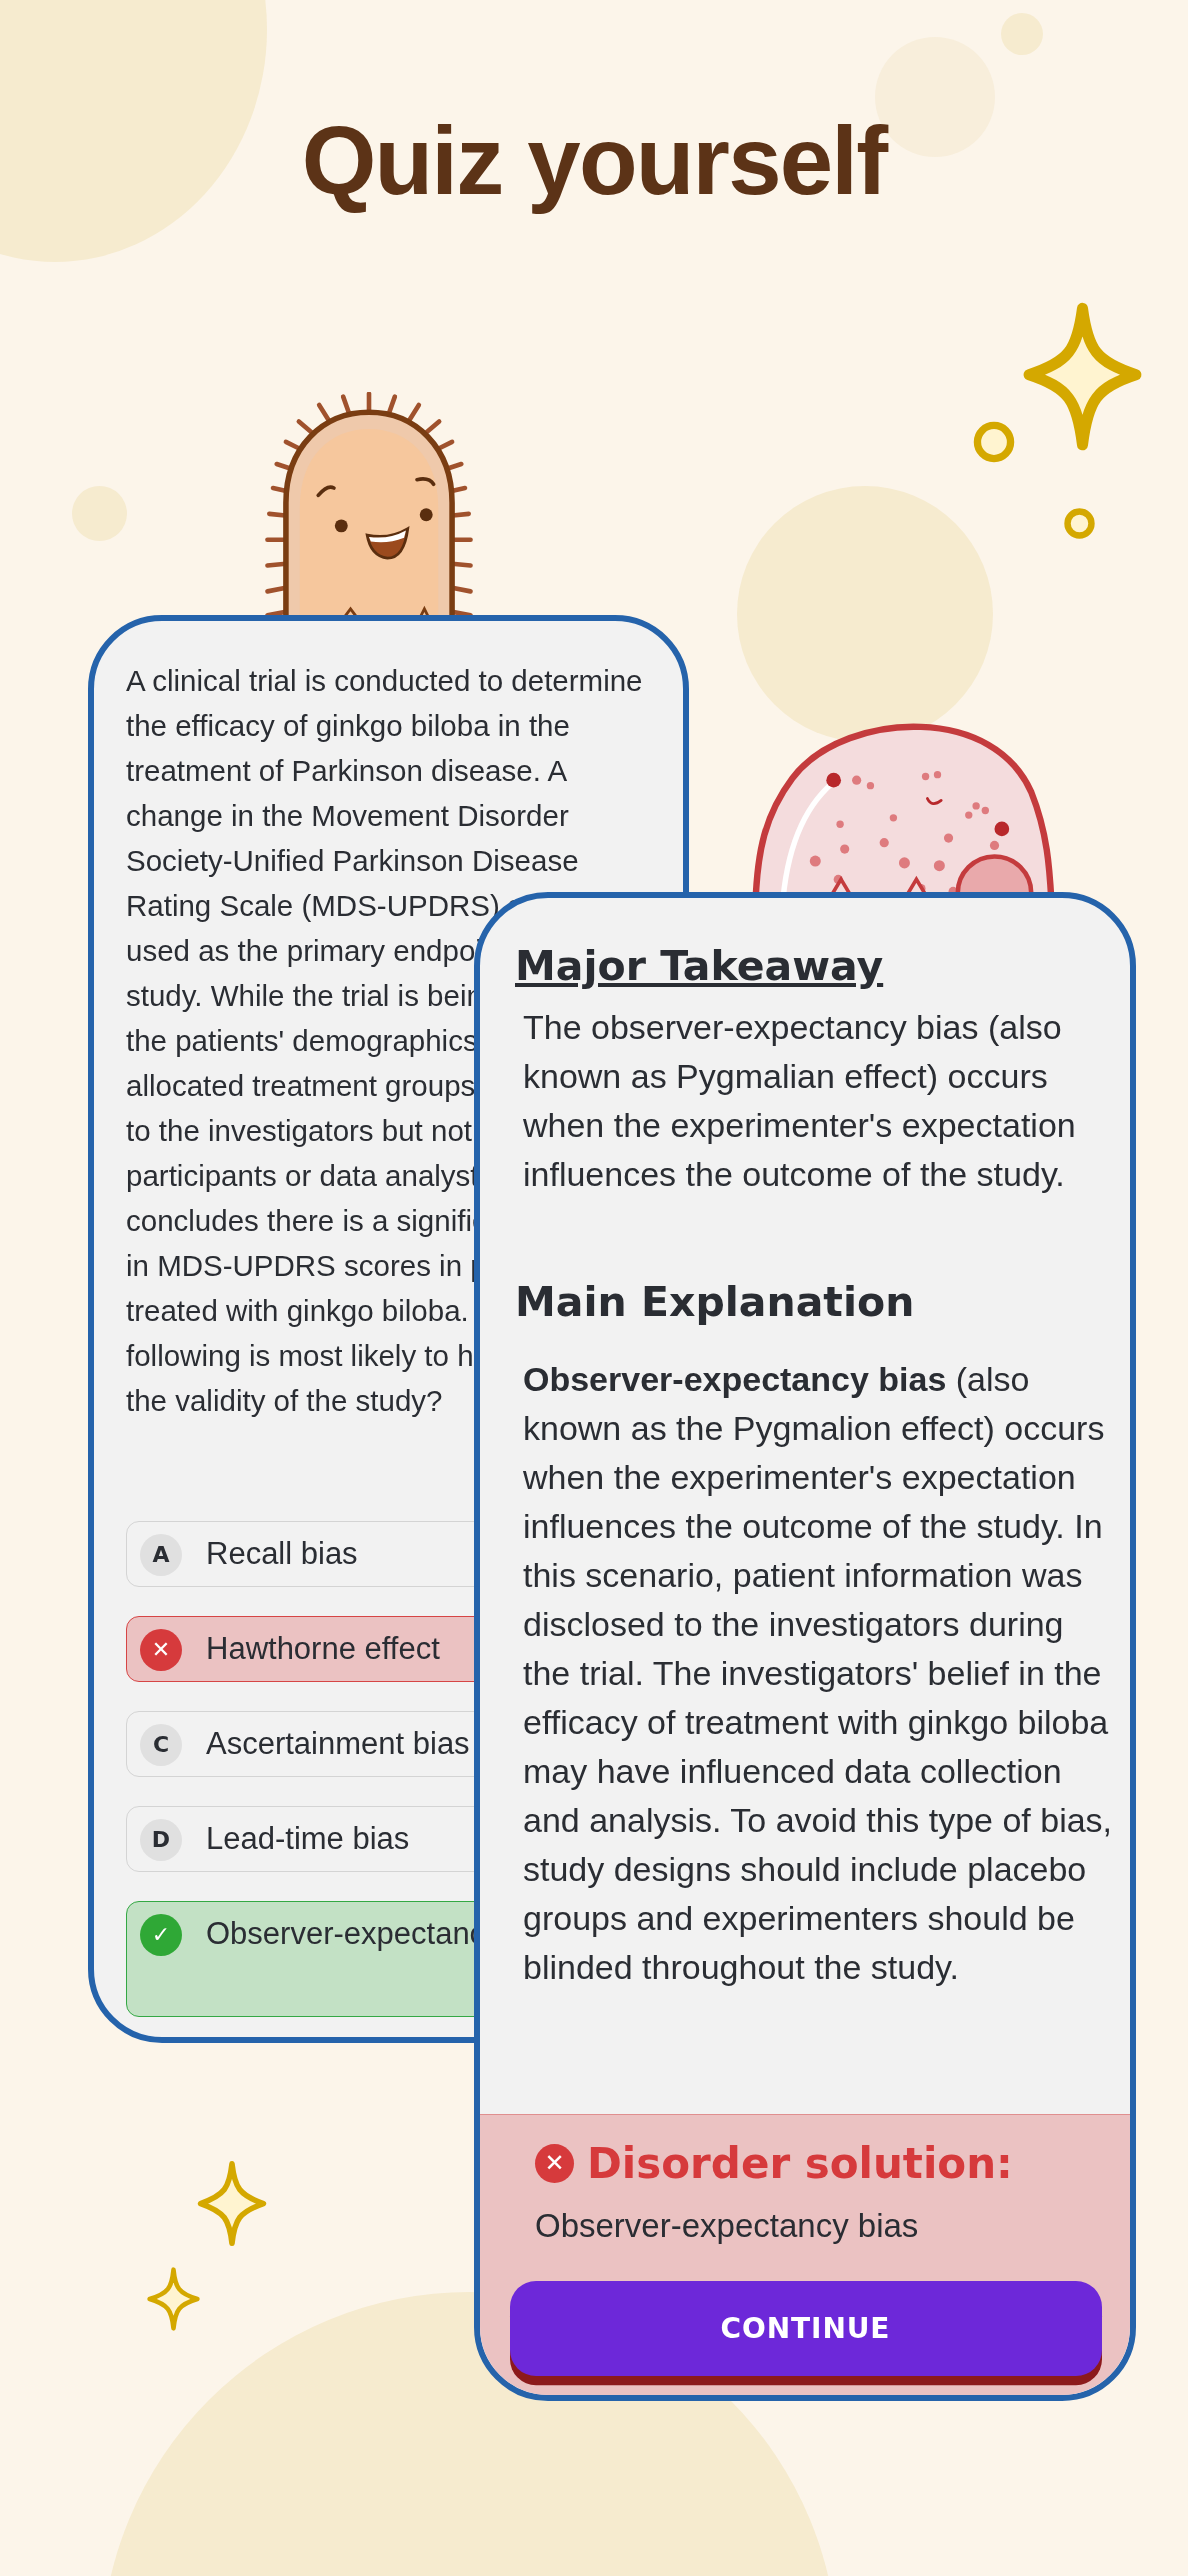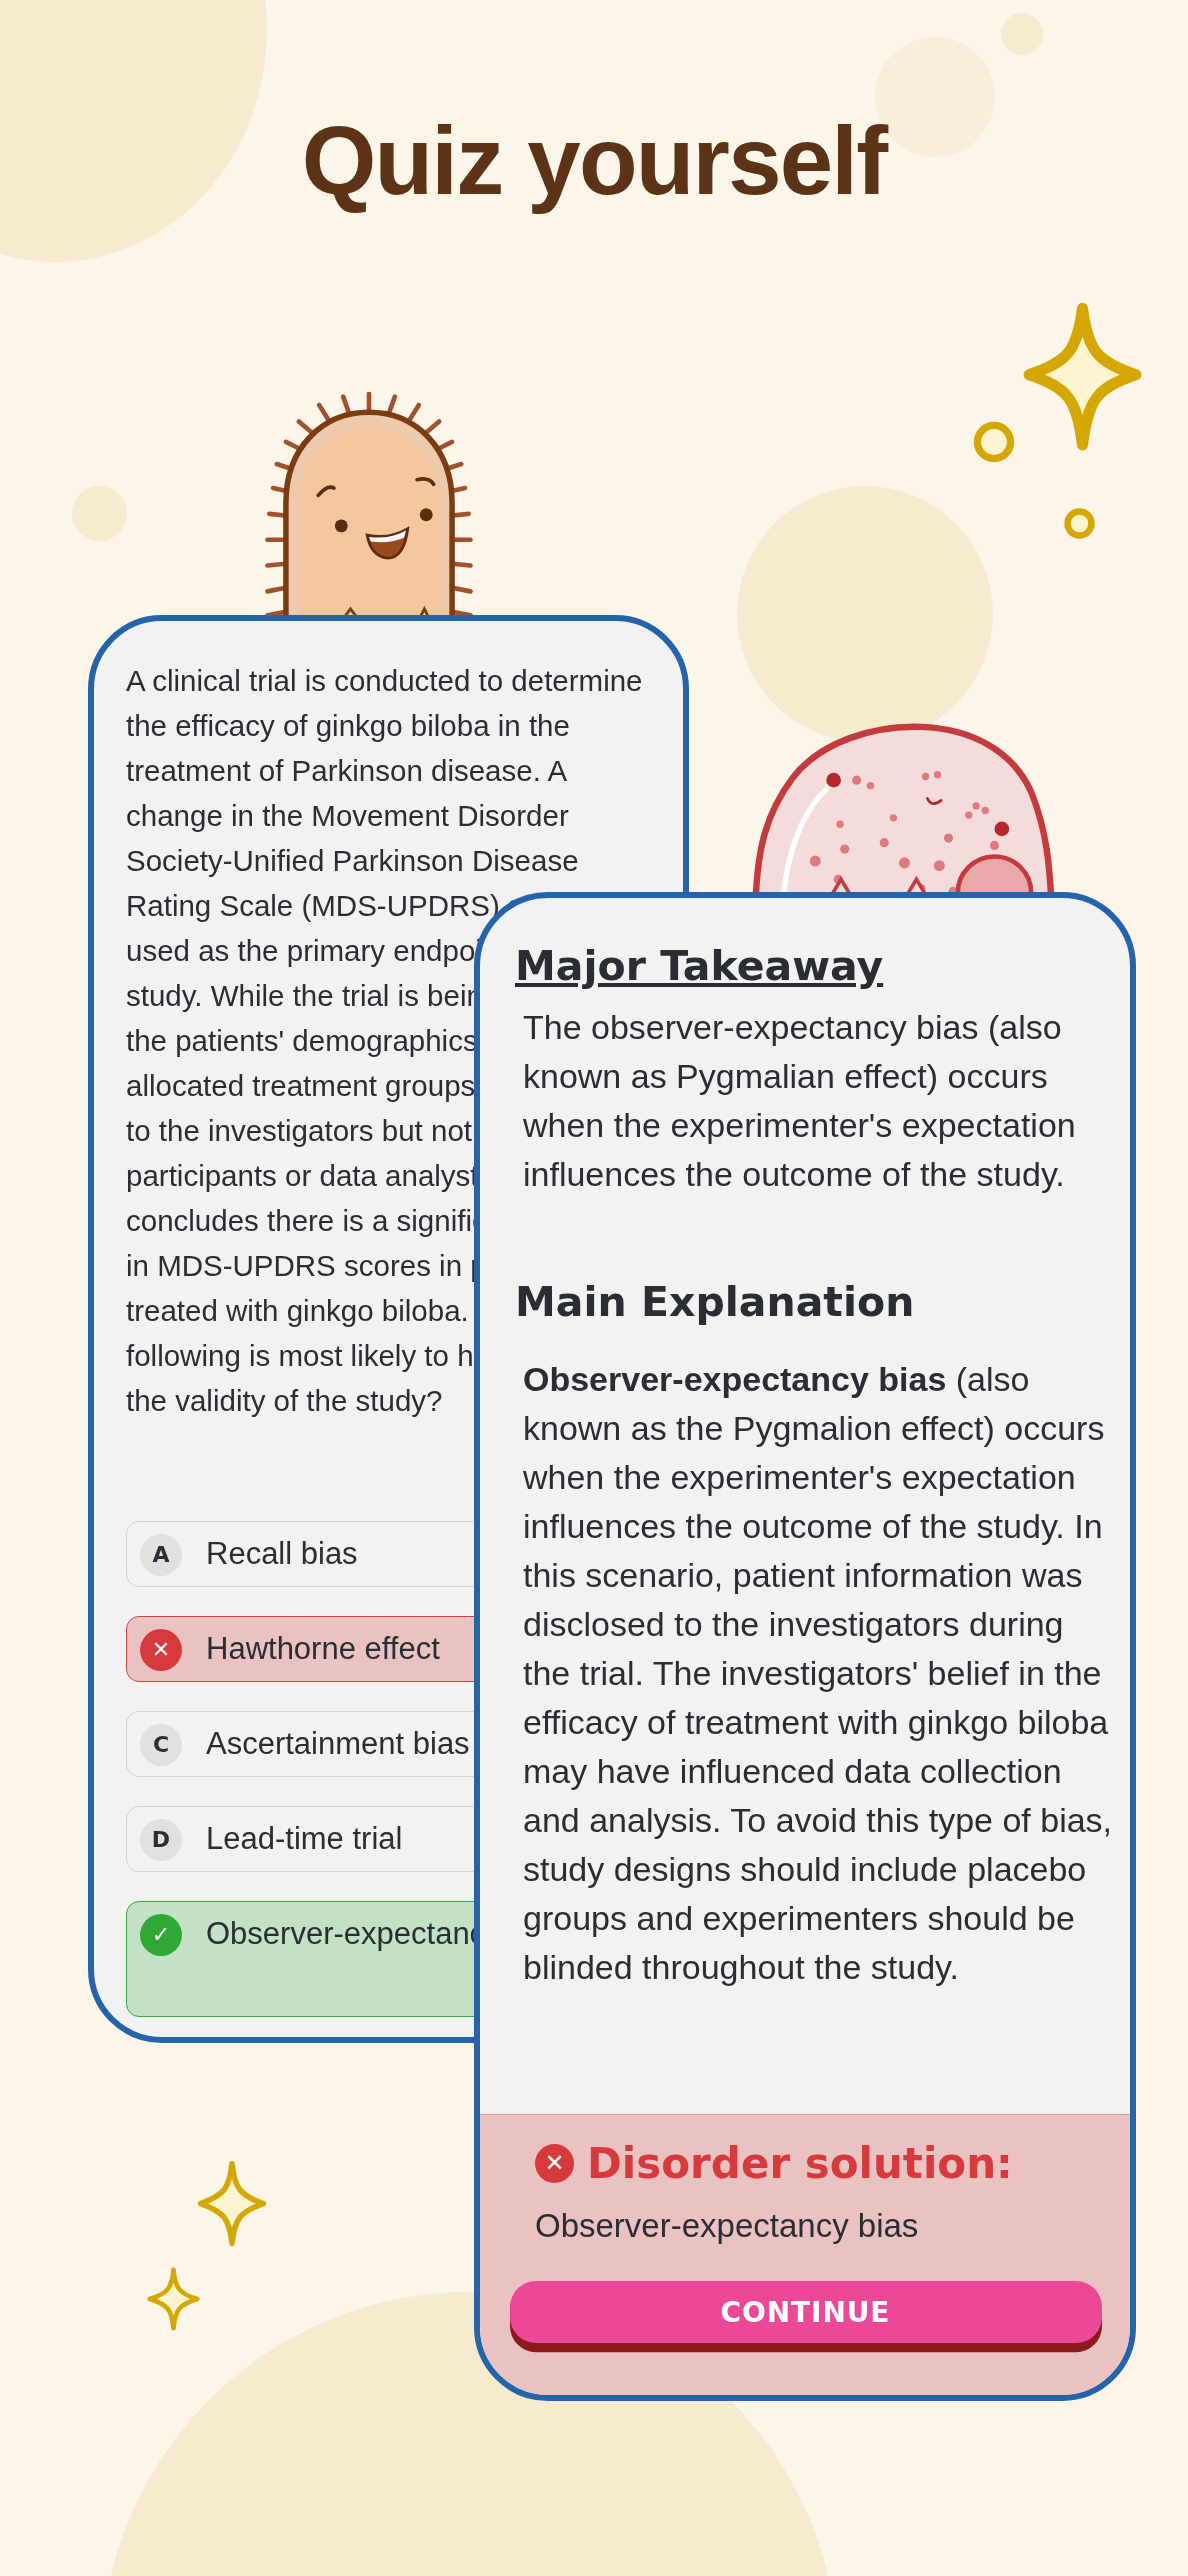--- a/index.html
+++ b/index.html
@@ -18,21 +18,21 @@
   .option.correct { background:#c3e1c5; border-color:#34a844; height:116px; }
   .option.correct .badge { background:#2fa836; color:#fff; }
   .rc-inner { position:absolute; left:35px; top:0; width:590px; }
   .h2 { font-size:41px; font-weight:bold; color:#2a2d33; margin:0; position:absolute; left:0; white-space:nowrap; }
   .para { font-size:34px; line-height:49px; margin:0; position:absolute; left:8px; width:590px; color:#2a2d33; font-family:"Liberation Sans", sans-serif; }
   .para b { font-weight:bold; }
   .feedback { position:absolute; left:0; top:1216px; width:100%; height:304px; background:#ebc2c2; border-top:1.8px solid #e08f8f; }
   .fb-title { position:absolute; left:55px; top:24px; font-size:42px; font-weight:bold; color:#d63a3c; white-space:nowrap; display:flex; align-items:center; gap:13px; }
   .fb-icon { width:39px; height:39px; border-radius:50%; background:#d63a3c; color:#fff; font-size:24px; line-height:39px; text-align:center; display:inline-block; }
   .fb-answer { position:absolute; left:55px; top:92px; font-size:33px; color:#2a2d33; font-family:"Liberation Sans", sans-serif; white-space:nowrap; }
-  .continue { position:absolute; left:29.5px; top:166px; width:592px; height:62px; border-radius:26px; background:#ec4899; box-shadow:0 9.2px 0 #8c1a1c; border:none; color:#fff; font-weight:bold; font-size:28px; letter-spacing:0.9px; font-family:"DejaVu Sans", sans-serif; }
+  .continue { position:absolute; left:29.5px; top:166px; width:592px; height:95px; border-radius:26px; background:#6d28d9; box-shadow:0 9.2px 0 #8c1a1c; border:none; color:#fff; font-weight:bold; font-size:28px; letter-spacing:0.9px; font-family:"DejaVu Sans", sans-serif; }
   .mascot { position:absolute; }
 </style>
 </head>
 <body>
 
 <div class="blob" style="left:-157px;top:-203px;width:424px;height:465px;"></div>
 <div class="blob" style="left:875px;top:37px;width:120px;height:120px;background:#f8eedb;"></div>
 <div class="blob" style="left:1001px;top:13px;width:42px;height:42px;"></div>
 <div class="blob" style="left:72px;top:486px;width:55px;height:55px;"></div>
 <div class="blob" style="left:737px;top:486px;width:256px;height:256px;"></div>
@@ -137,21 +137,21 @@
   <div class="option wrong" style="top:995px;">
     <span class="badge">✕</span>
     <span class="label">Hawthorne effect</span>
   </div>
   <div class="option" style="top:1090px;">
     <span class="badge">C</span>
     <span class="label">Ascertainment bias</span>
   </div>
   <div class="option" style="top:1185px;">
     <span class="badge">D</span>
-    <span class="label">Lead-time trial</span>
+    <span class="label">Lead-time bias</span>
   </div>
   <div class="option correct" style="top:1280px;">
     <span class="badge">✓</span>
     <span class="label">Observer-expectancy bias</span>
   </div>
 </div>
 
 <div class="card" id="right-card">
   <div class="rc-inner">
     <h2 class="h2" style="top:44px;text-decoration:underline;">Major Takeaway</h2>

